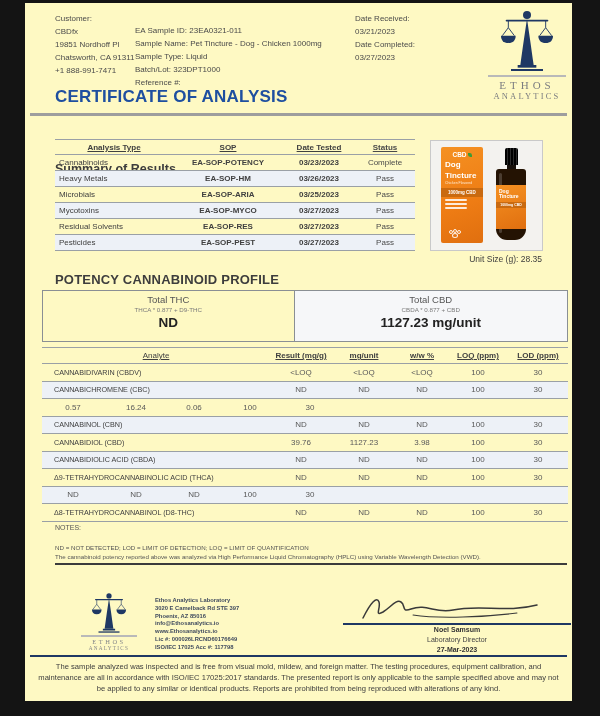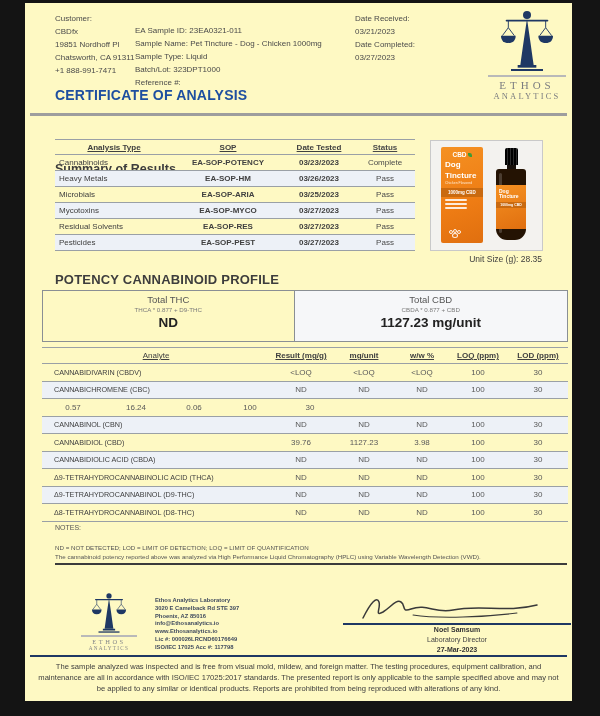--- a/index.html
+++ b/index.html
@@ -10,21 +10,21 @@
   .pre{white-space:pre-line;}
 
   
   .hblock{font-size:8px;line-height:13px;color:#4a4a4a;}
   .logo-wrap{left:452px;top:6px;width:100px;text-align:center;}
   .logo-wrap svg{display:block;margin:0 auto;}
   .logo-rule{width:78px;height:2px;background:#b9b9b9;margin:2px auto 2px auto;}
   .logo-ethos{font-family:"Liberation Serif",serif;font-size:11px;letter-spacing:4px;color:#7b7d80;}
   .logo-analytics{font-family:"Liberation Serif",serif;font-size:8.5px;letter-spacing:2.2px;color:#7b7d80;}
 
-  .doc-title{left:30px;top:84px;font-size:14px;font-weight:bold;color:#1e4fa0;letter-spacing:.2px;}
+  .doc-title{left:30px;top:84px;font-size:17px;font-weight:bold;color:#1e4fa0;letter-spacing:.2px;}
   .rule-gray{left:5px;top:110px;width:537px;height:3px;background:#9e9e9e;}
 
   .sec-h1{left:30px;top:119px;font-size:12.5px;font-weight:bold;color:#3d3d3d;margin-top:40px;}
   .sec-h2{left:30px;top:269px;font-size:13px;font-weight:bold;color:#3d3d3d;letter-spacing:.2px;}
 
   
   .tbl{border-top:1px solid #9aa0a6;}
   .tr{display:flex;align-items:center;border-bottom:1px solid #9aa0a6;box-sizing:border-box;}
   .tr.alt{background:#edf1f7;}
   .td{box-sizing:border-box;font-size:8px;color:#595959;text-align:center;}
@@ -327,21 +327,20 @@
         <div class="tr">
           <div class="td a1">Δ9-TETRAHYDROCANNABINOLIC ACID (THCA)</div>
           <div class="td a2">ND</div>
           <div class="td a3">ND</div>
           <div class="td a4">ND</div>
           <div class="td a5">100</div>
           <div class="td a6">30</div>
         </div>
 
         <div class="tr alt">
-          <div class="td a1">Δ9-TETRAHYDROCANNABINOL (D9-THC)</div>
           <div class="td a2">ND</div>
           <div class="td a3">ND</div>
           <div class="td a4">ND</div>
           <div class="td a5">100</div>
           <div class="td a6">30</div>
         </div>
 
         <div class="tr">
           <div class="td a1">Δ8-TETRAHYDROCANNABINOL (D8-THC)</div>
           <div class="td a2">ND</div>

